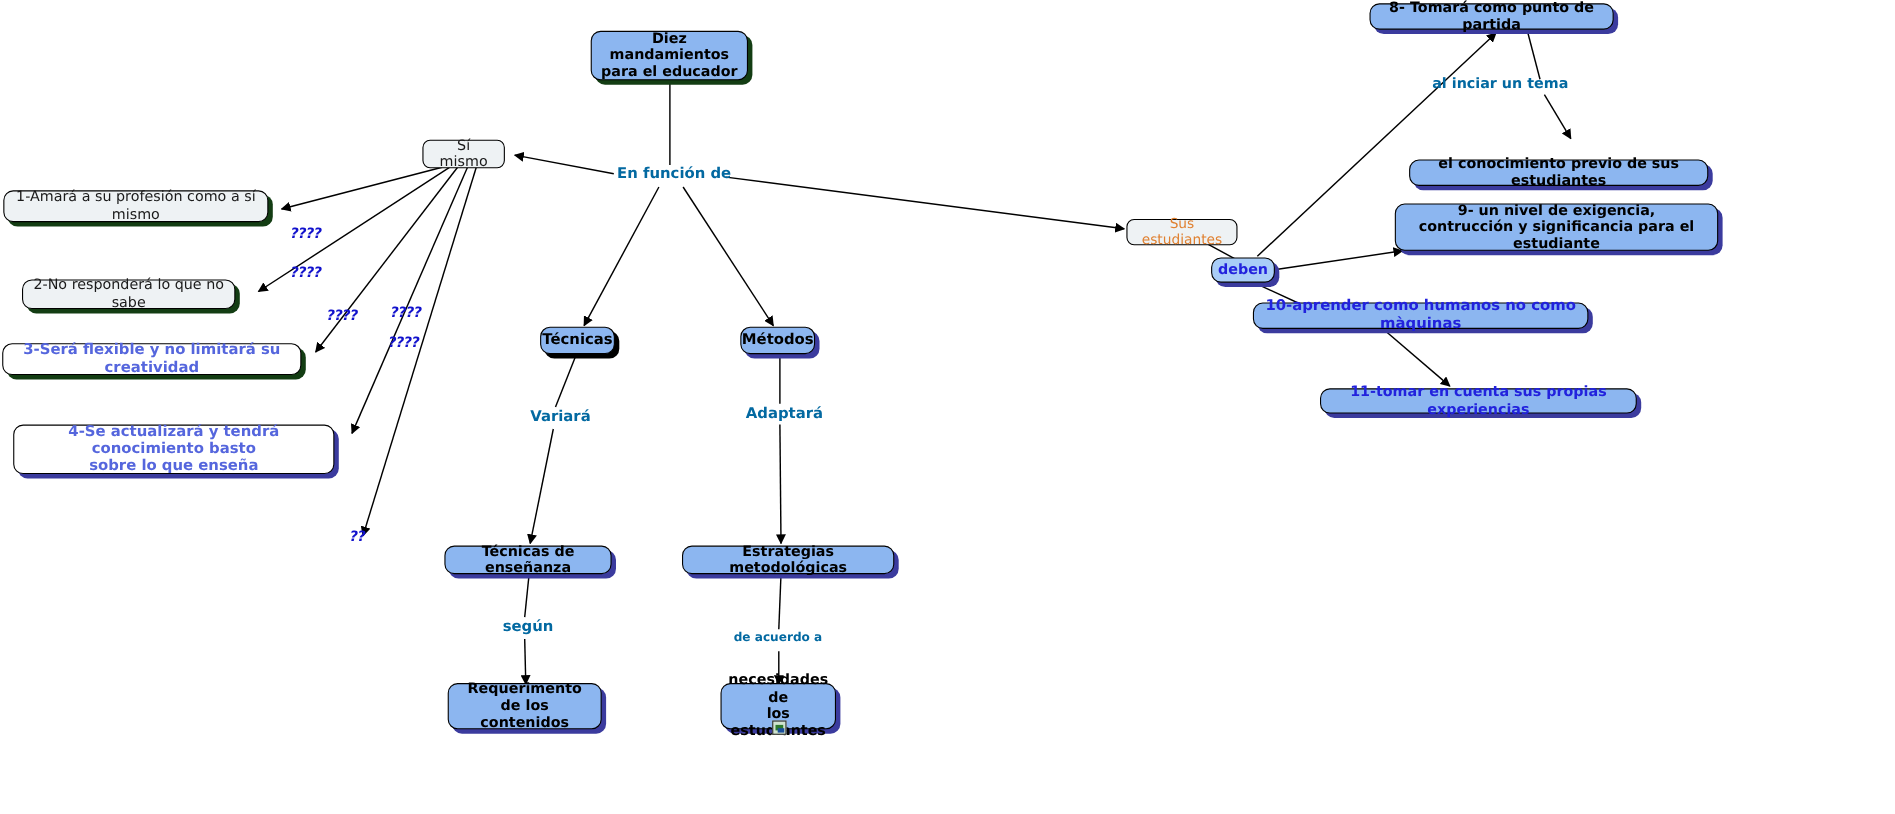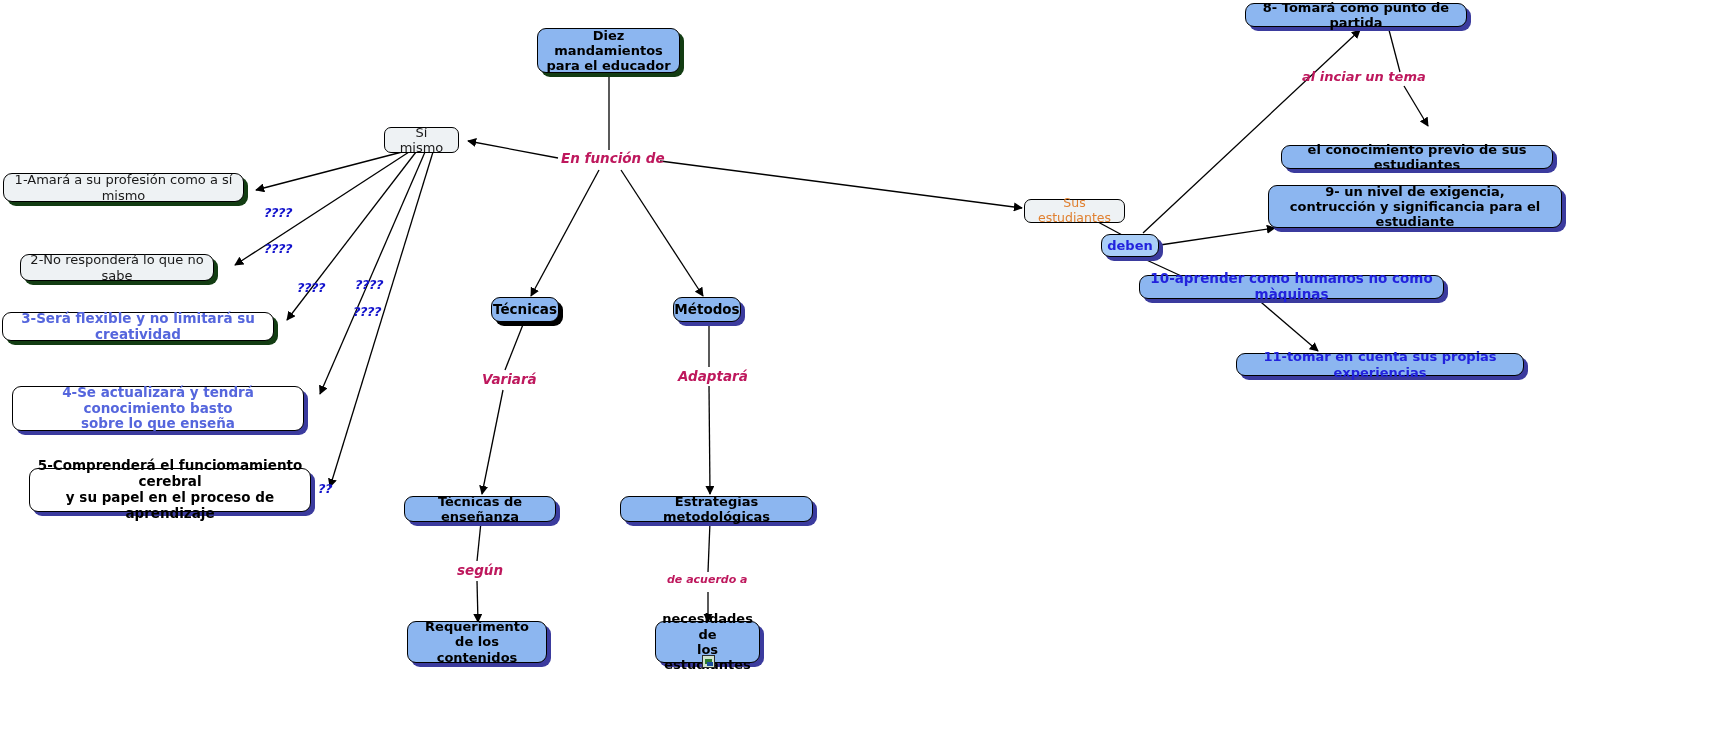--- a/index.html
+++ b/index.html
@@ -50,23 +50,22 @@
 
   
   .t-black-b  { color: #000000; font-weight: bold; }
   .t-black-n  { color: #1a1a1a; font-weight: normal; text-align: center; }
   .t-blue-b   { color: #2222dd; font-weight: bold; }
   .t-peri-b   { color: #5566dd; font-weight: bold; }
   .t-orange-n { color: #e08030; font-weight: normal; }
 
   .linklabel {
     position: absolute;
-    color: #be185d;
+    color: #0369a1;
     font-weight: bold;
-    font-style: italic;
     white-space: nowrap;
     z-index: 4;
     background: transparent;
   }
   .qmark {
     position: absolute;
     color: #1111cc;
     font-weight: bold;
     font-style: italic;
     font-size: 13px;
@@ -160,22 +159,20 @@
 
   <div class="node fill-gray sh-green t-black-n" style="left:3px; top:173px; width:241px; height:29px; font-size:13px;">1-Amará a su profesión como a sí mismo</div>
 
   <div class="node fill-gray sh-green t-black-n" style="left:20px; top:254px; width:194px; height:27px; font-size:13px;">2-No responderá lo que no sabe</div>
 
   <div class="node fill-white sh-green t-peri-b" style="left:2px; top:312px; width:272px; height:29px; font-size:13.5px;">3-Será flexible y no limitará su creatividad</div>
 
   <div class="node fill-white sh-navy t-peri-b" style="left:12px; top:386px; width:292px; height:45px; font-size:13.5px;">4-Se actualizará y tendrá conocimiento basto
 sobre lo que enseña</div>
 
-  <div class="node fill-white sh-navy t-black-b" style="left:29px; top:468px; width:282px; height:44px; font-size:13.5px;">5-Comprenderá el funciomamiento cerebral
-y su papel en el proceso de aprendizaje</div>
 
   <div class="node fill-blue sh-black t-black-b" style="left:491px; top:297px; width:68px; height:25px; font-size:13.5px;">Técnicas</div>
 
   <div class="node fill-blue sh-navy t-black-b" style="left:673px; top:297px; width:68px; height:25px; font-size:13.5px;">Métodos</div>
 
   <div class="node fill-blue sh-navy t-black-b" style="left:404px; top:496px; width:152px; height:26px; font-size:13px;">Técnicas de enseñanza</div>
 
   <div class="node fill-blue sh-navy t-black-b" style="left:620px; top:496px; width:193px; height:26px; font-size:13px;">Estrategias metodológicas</div>
 
   <div class="node fill-blue sh-navy t-black-b" style="left:407px; top:621px; width:140px; height:42px; font-size:13px;">Requerimento de los
@@ -191,21 +188,21 @@
 
   <div class="node fill-blue sh-navy t-black-b" style="left:1245px; top:3px; width:222px; height:24px; font-size:13px;">8- Tomará como punto de partida</div>
 
   <div class="node fill-blue sh-navy t-black-b" style="left:1281px; top:123px; width:272px; height:24px; font-size:13px;margin-top:22px;">el conocimiento previo de sus estudiantes</div>
 
   <div class="node fill-blue sh-navy t-black-b" style="left:1268px; top:185px; width:294px; height:43px; font-size:13px;">9- un nivel de exigencia,
 contrucción y significancia para el estudiante</div>
 
   <div class="node fill-blue sh-navy t-blue-b" style="left:1139px; top:275px; width:305px; height:24px; font-size:13.5px;">10-aprender como humanos no como màquinas</div>
 
-  <div class="node fill-blue sh-navy t-blue-b" style="left:1200px; top:353px; width:288px; height:23px; font-size:13px;margin-left:36px;">11-tomar en cuenta sus propias experiencias</div>
+  <div class="node fill-blue sh-navy t-blue-b" style="left:1200px; top:353px; width:288px; height:23px; font-size:13px;">11-tomar en cuenta sus propias experiencias</div>
 
   <div class="linklabel" style="left:561px; top:150px; font-size:13.5px;">En función de</div>
 
   <div class="linklabel" style="left:482px; top:371px; font-size:13.5px;">Variará</div>
 
   <div class="linklabel" style="left:678px; top:368px; font-size:13.5px;">Adaptará</div>
 
   <div class="linklabel" style="left:457px; top:562px; font-size:13.5px;">según</div>
 
   <div class="linklabel" style="left:667px; top:573px; font-size:11px;">de acuerdo a</div>

